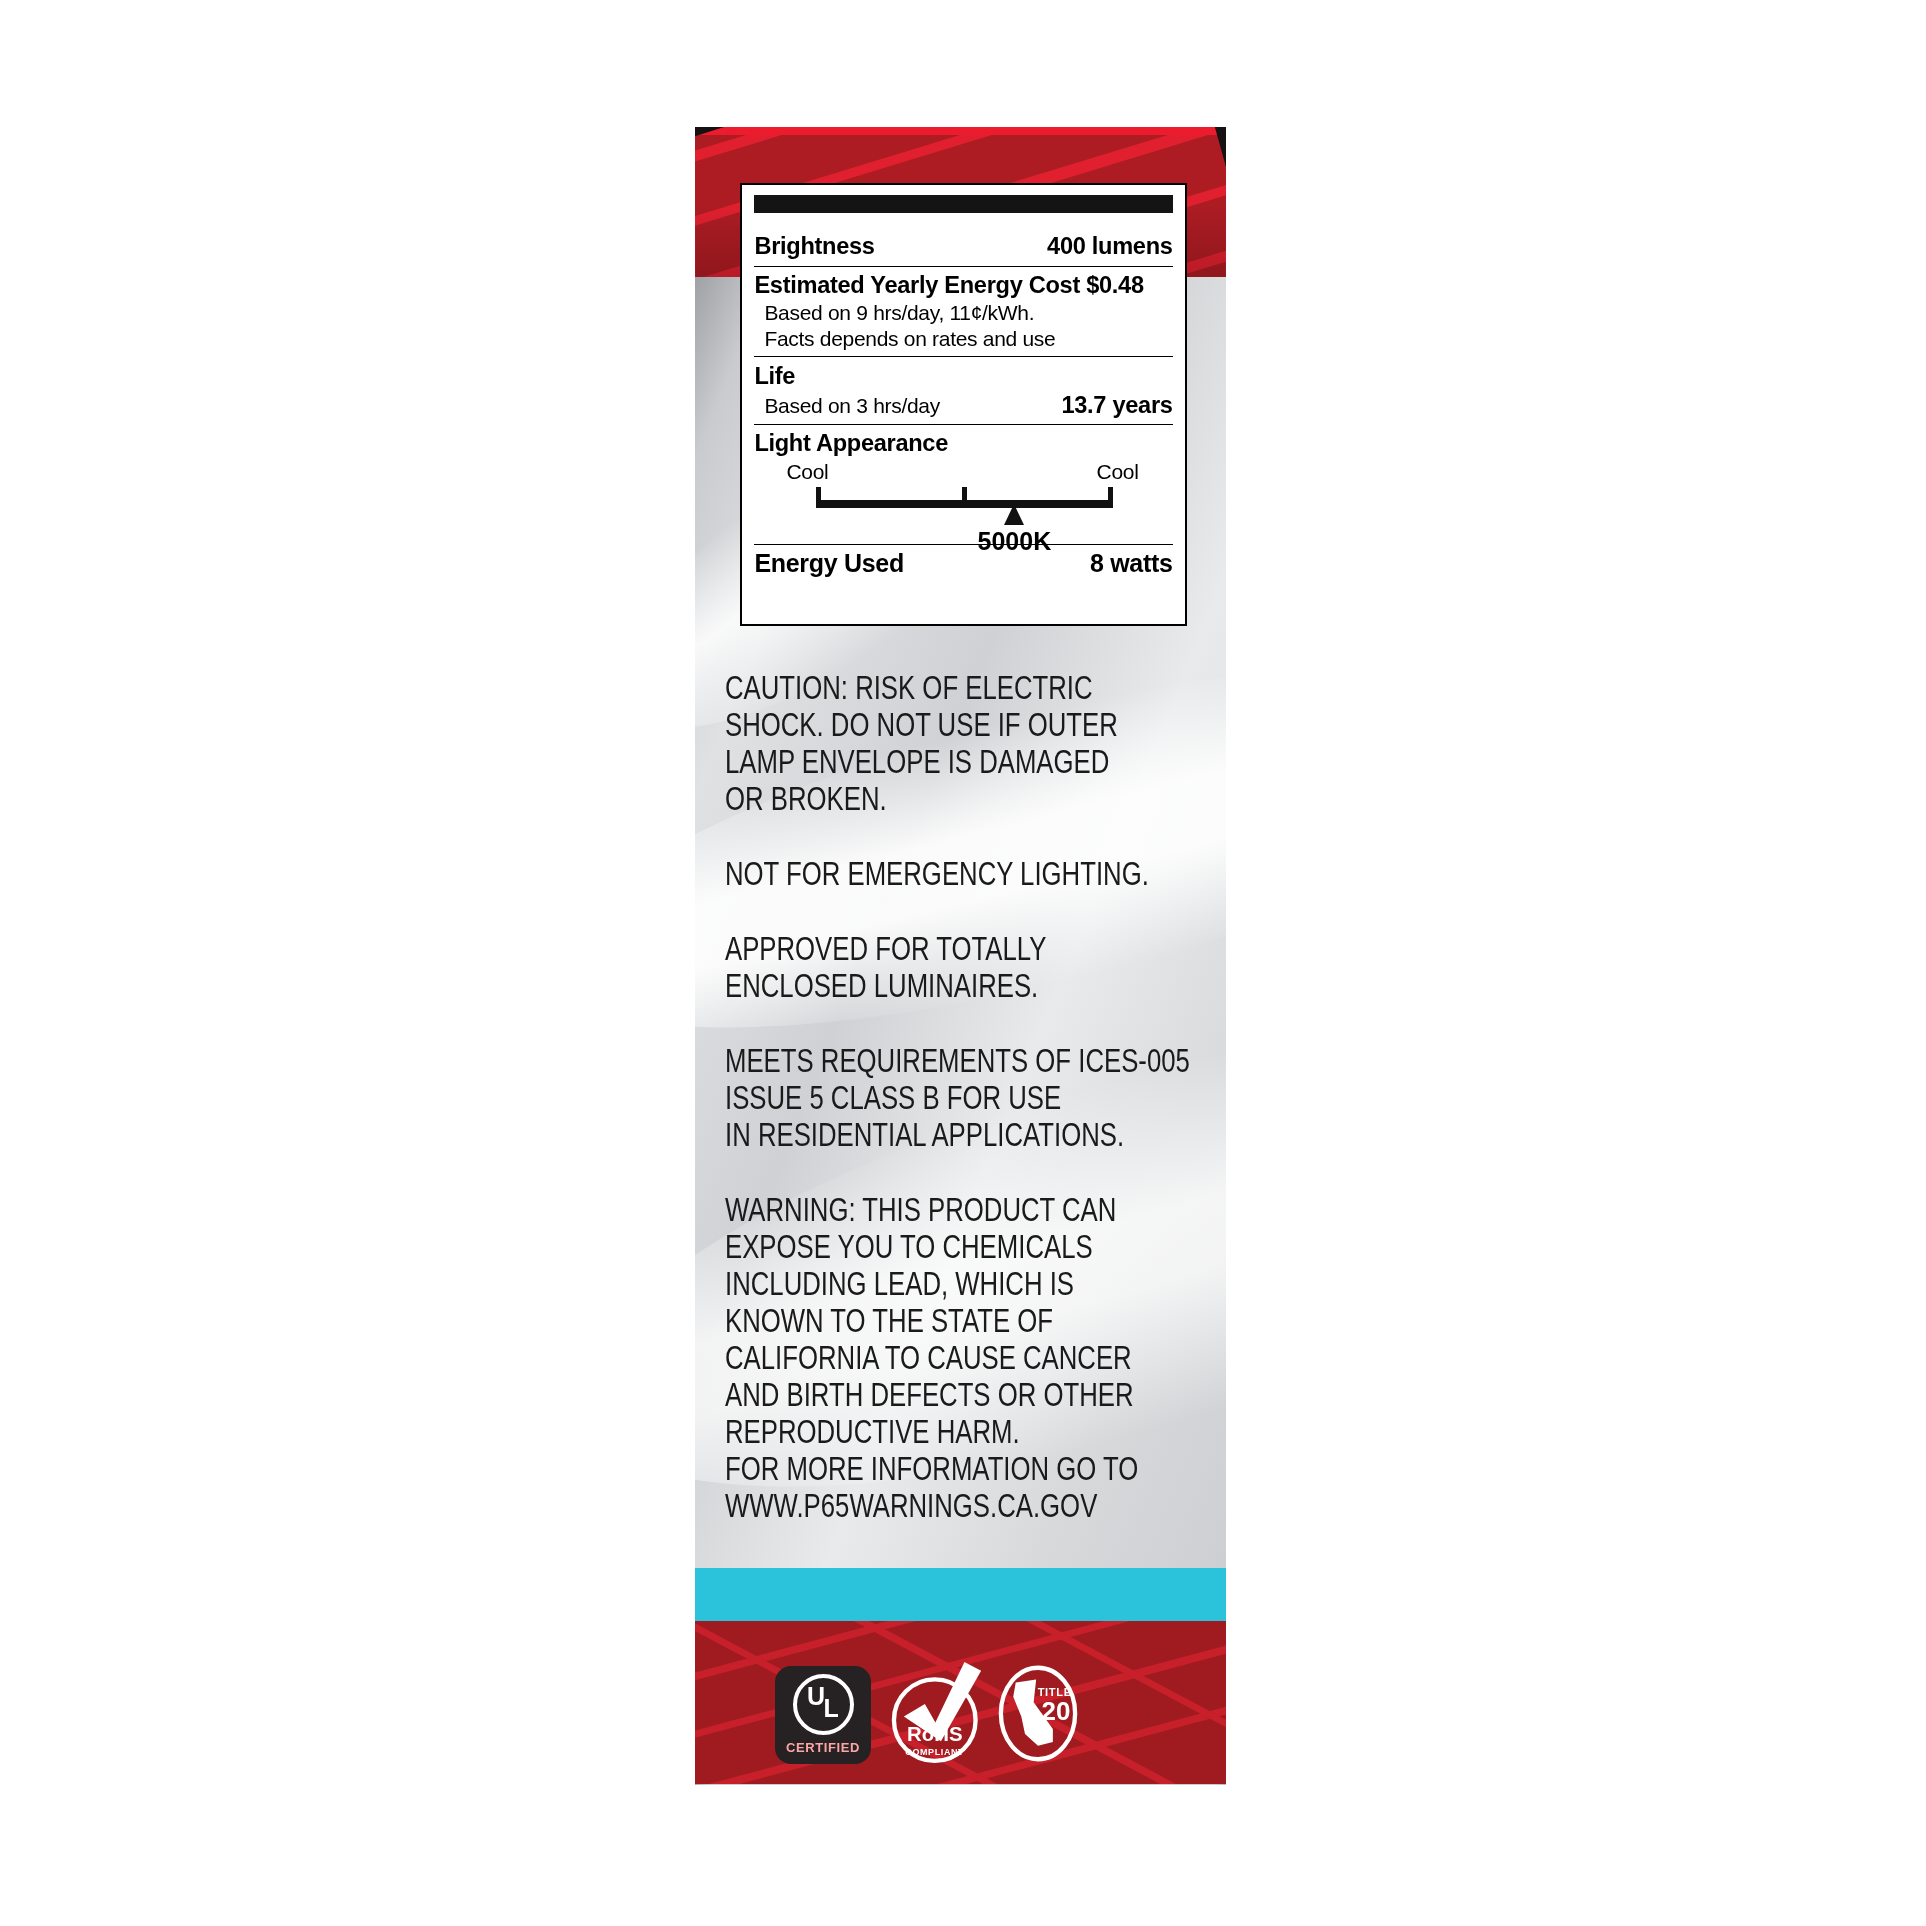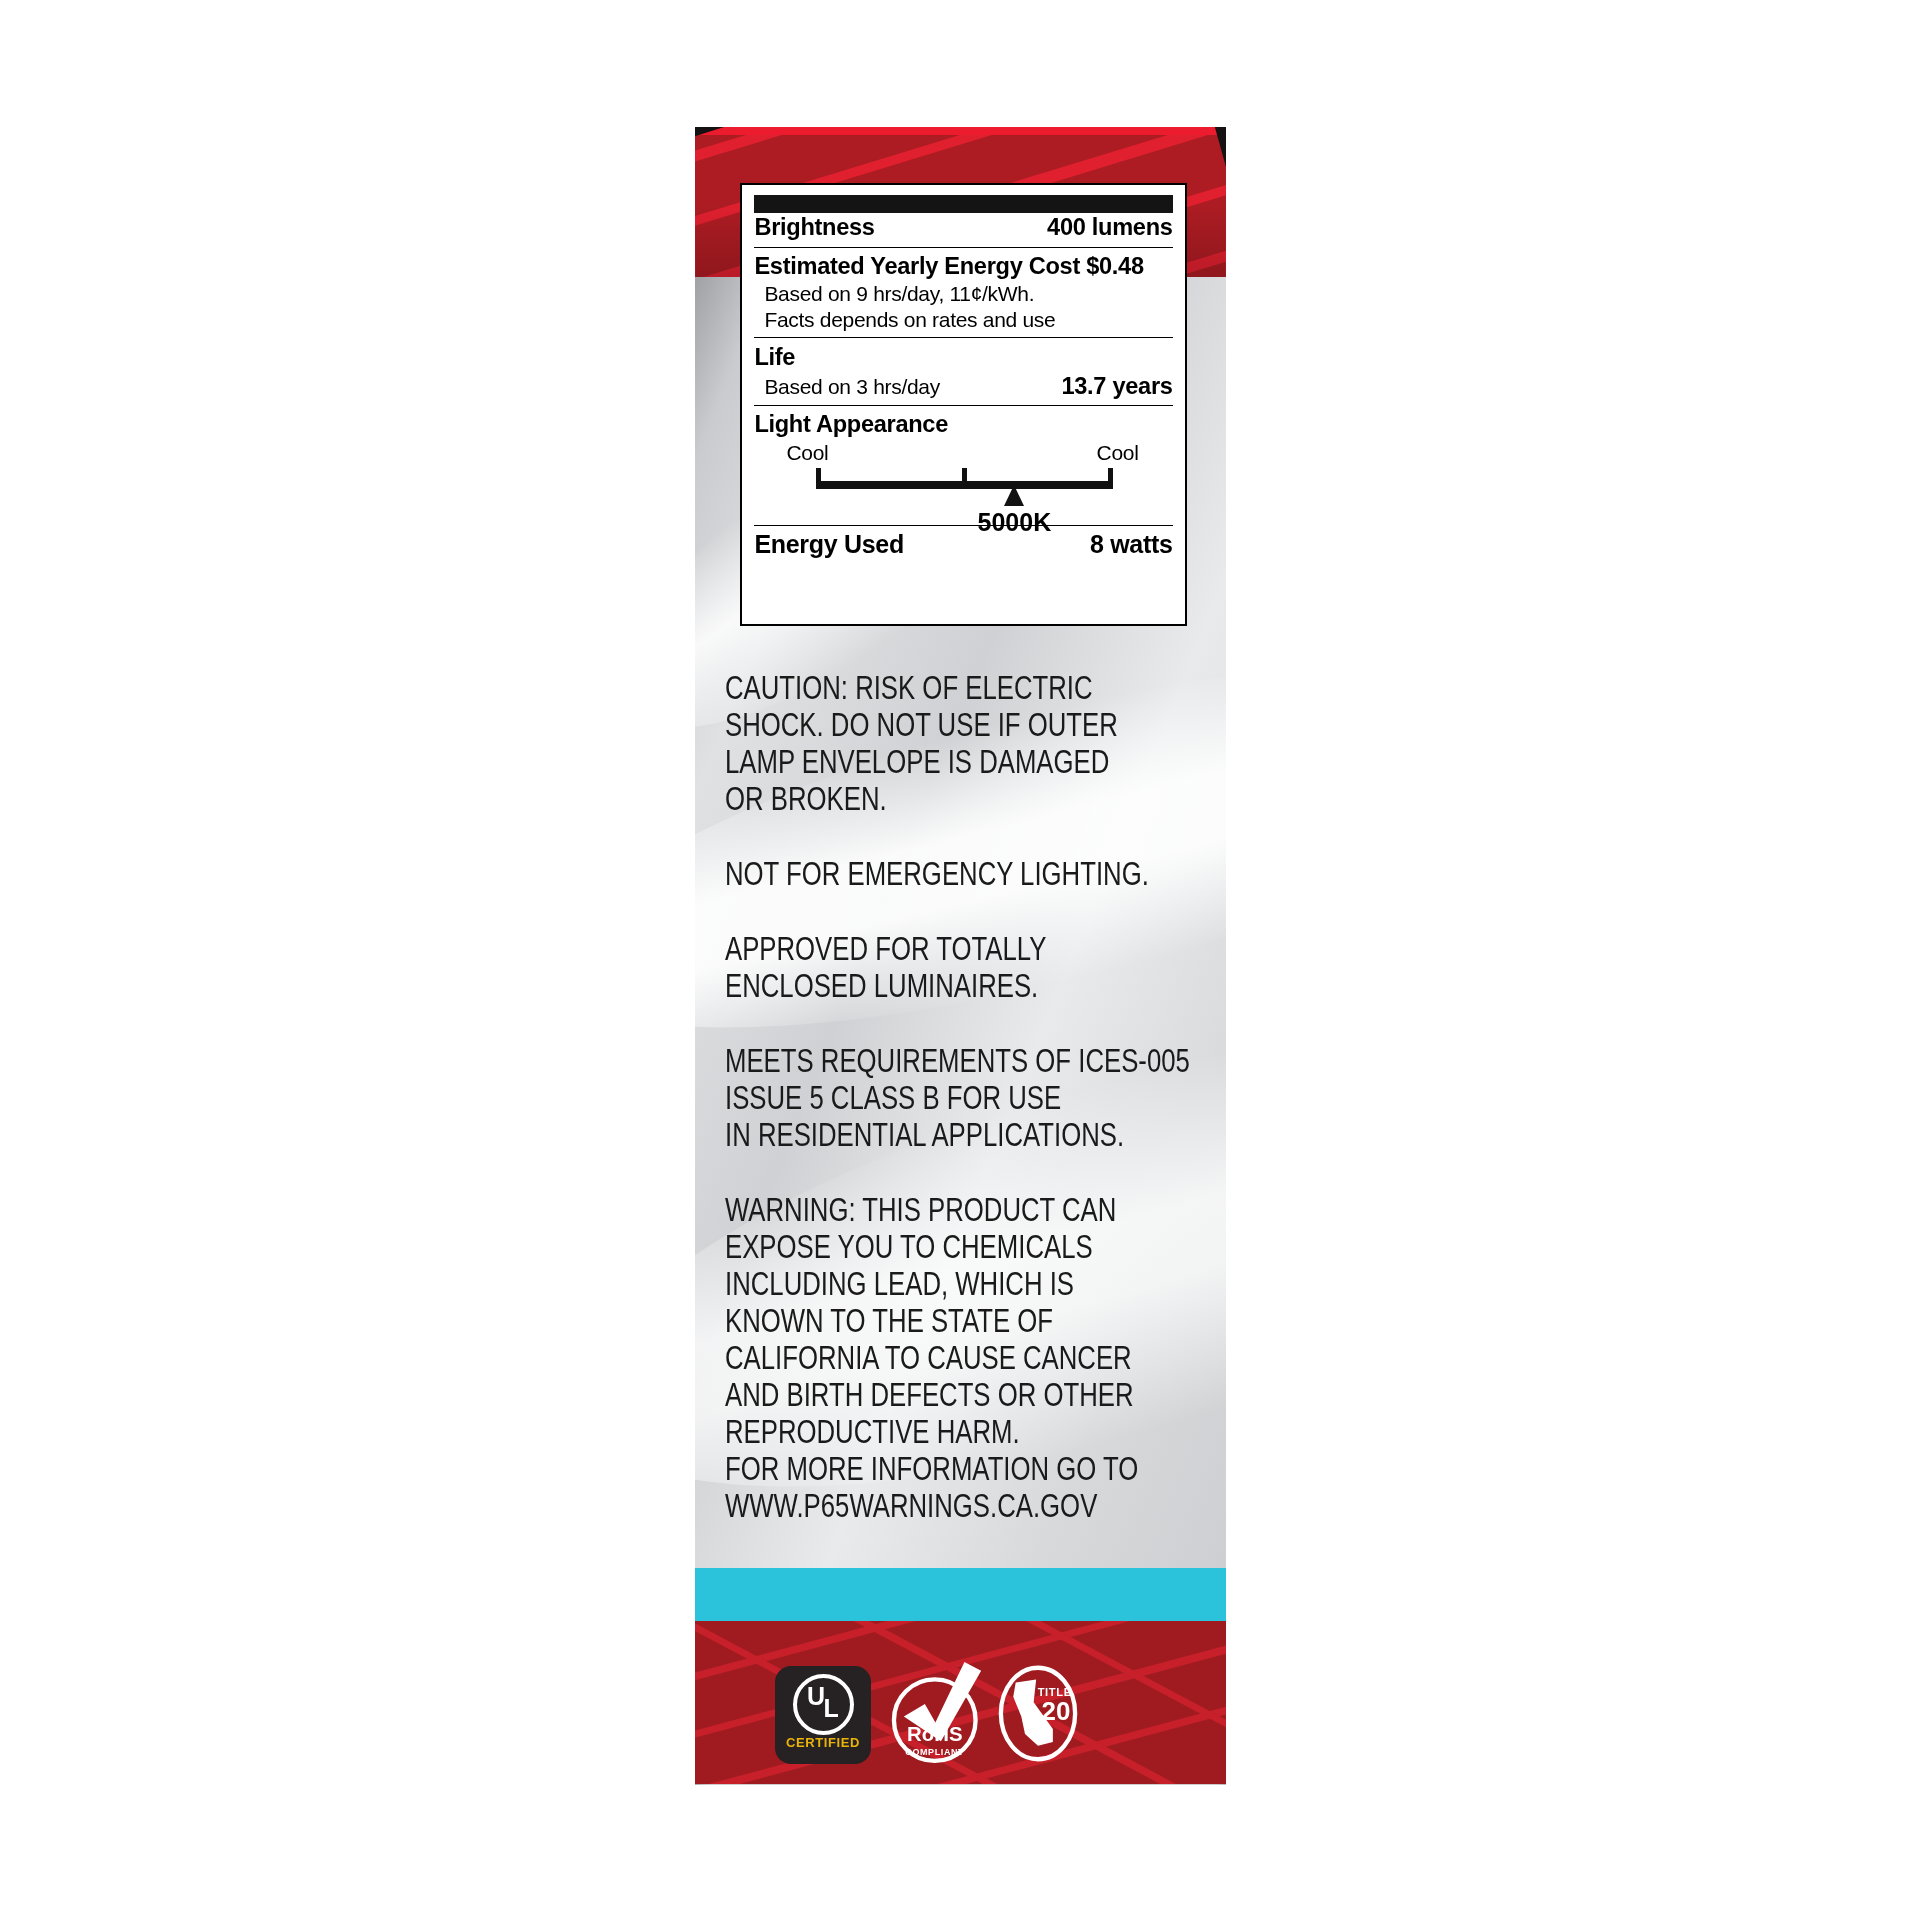--- a/index.html
+++ b/index.html
@@ -31,41 +31,41 @@
          border:2.5px solid #000;box-sizing:border-box;padding:3.7px 12.4px 0 12.4px;color:#000;z-index:5;}
   .facts-title-row{display:flex;align-items:baseline;margin-top:1.2px;}
   .facts-title{font-size:39px;font-weight:bold;letter-spacing:-0.6px;line-height:41px;}
   .facts-per{font-size:22px;margin-left:10px;}
   .black-bar{height:18.6px;background:#141414;margin-top:6.2px;}
   .row{display:flex;justify-content:space-between;align-items:baseline;}
   .b40{font-size:23.6px;font-weight:bold;line-height:29px;letter-spacing:-0.3px;}
   .r34{font-size:21px;line-height:26px;letter-spacing:-0.3px;}
   .indent{padding-left:10px;}
   .hr{border-top:1.9px solid #000;margin:4.3px 0;}
-  .mt12{margin-top:0;}
+  .mt12{margin-top:19px;}
   .warmcool{display:flex;justify-content:space-between;padding:0 34px 0 32px;margin-top:1.2px;}
   .slider{position:relative;height:53px;margin-top:1.2px;}
   .sbar{position:absolute;left:62px;top:13.7px;width:297px;height:7.5px;background:#111;}
   .tick{position:absolute;width:4.3px;background:#111;}
   .tick-end{top:0;height:21px;}
   .tick-mid{top:0;height:13.7px;}
   .marker{position:absolute;top:17.4px;width:0;height:0;border-left:10.6px solid transparent;
           border-right:10.6px solid transparent;border-bottom:21px solid #111;}
   .kelvin{position:absolute;top:40px;width:124px;text-align:center;font-size:25px;font-weight:bold;}
   
   .notices{position:absolute;left:30px;top:542px;width:460px;z-index:5;color:#1a1a1a;}
   .nblock{margin-bottom:38px;width:584px;transform:scaleX(0.78);transform-origin:left top;}
   .nline{font-size:33px;line-height:37px;white-space:nowrap;letter-spacing:0;}
   
   .badges{position:absolute;left:0;top:0;width:100%;height:100%;}
   .ul-badge{position:absolute;left:80px;top:45px;width:96px;height:98px;background:#262122;border-radius:16px;}
   .ul-circle{position:relative;width:53px;height:53px;border:4.3px solid #fff;border-radius:50%;margin:8px auto 0 auto;}
   .ul-u{position:absolute;top:3.7px;left:10.6px;color:#fff;font-weight:bold;font-size:25px;}
   .ul-l{position:absolute;top:16px;left:27px;color:#fff;font-weight:bold;font-size:25px;}
-  .ul-caption{text-align:center;color:#eab308;font-size:13px;font-weight:bold;letter-spacing:0.6px;}
+  .ul-caption{margin-top:5px;text-align:center;color:#fca5a5;font-size:13px;font-weight:bold;letter-spacing:0.6px;}
   .rohs-svg{position:absolute;left:194px;top:32px;}
   .t20-svg{position:absolute;left:302px;top:43px;}
   svg text{font-family:"Liberation Sans", sans-serif;}
 </style>
 </head>
 <body>
 
 <div id="page">
   <div class="panel">
 

